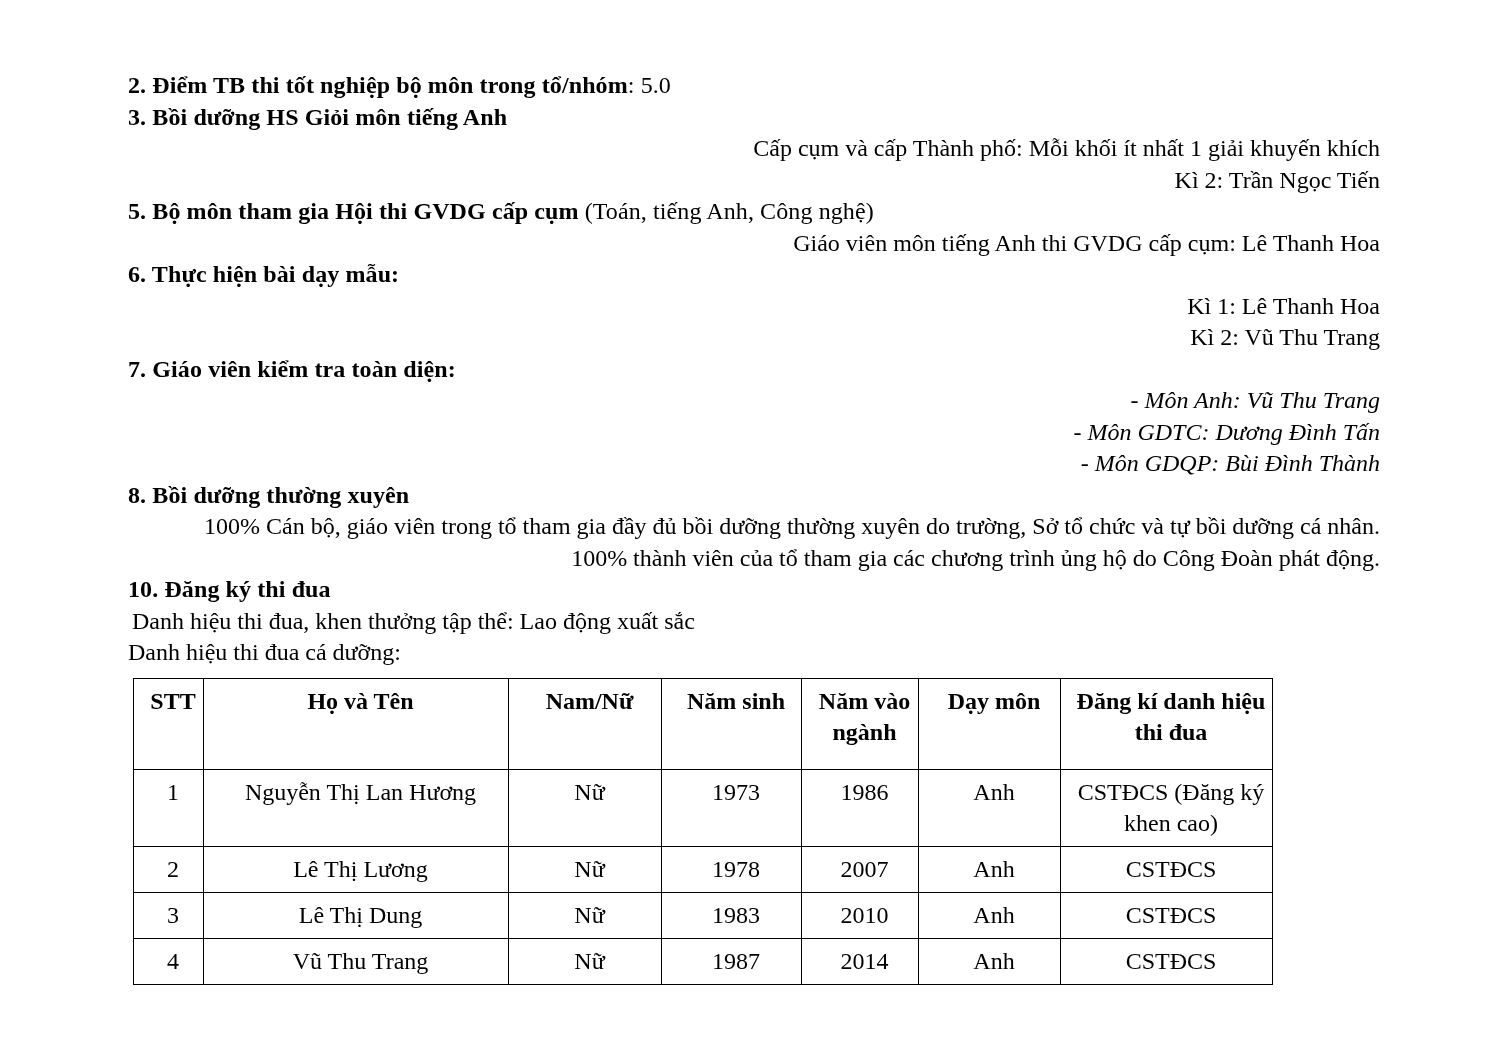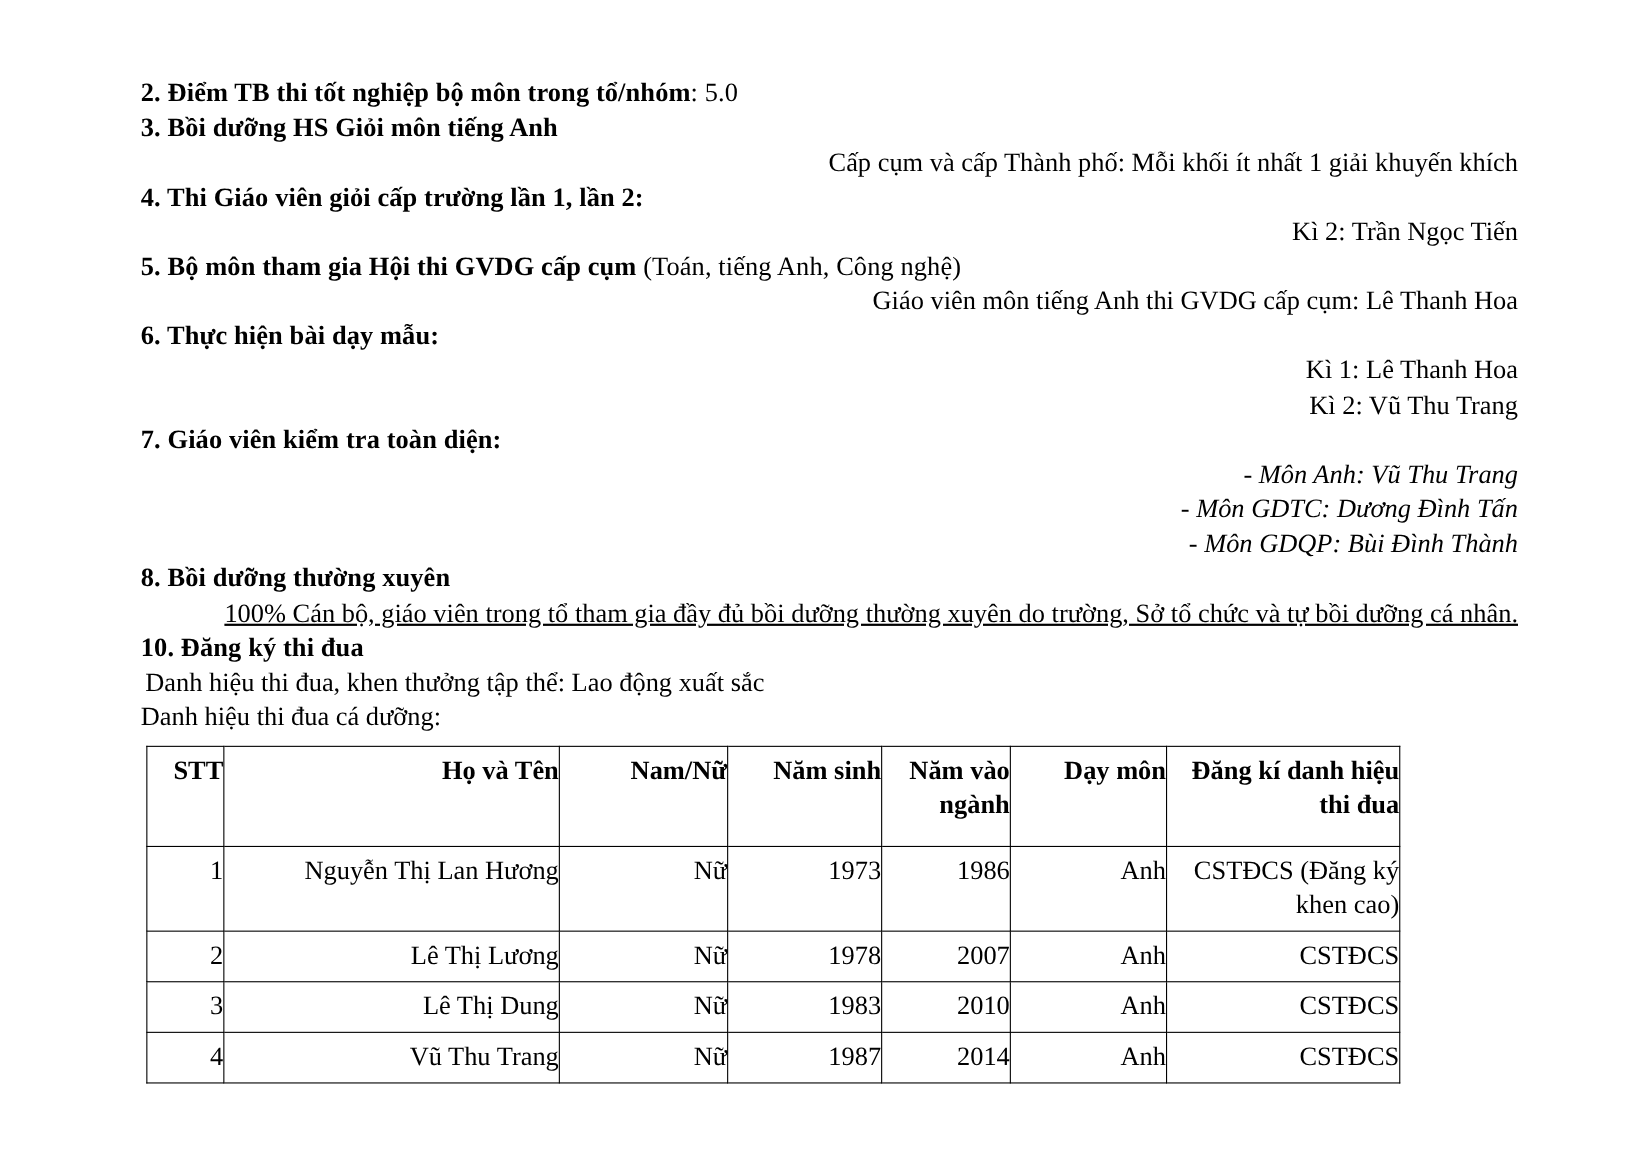--- a/index.html
+++ b/index.html
@@ -45,21 +45,20 @@
     font-weight: normal;
     padding-left: 62px;
     text-align: right;
   }
   .sub.dash {
     padding-left: 60px;
     font-style: italic;
   }
   .sub.para {
     padding-left: 62px;
-    text-decoration: underline;
   }
   .plain-bold {
     font-weight: normal;
   }
   .indent-1 { padding-left: 4px; }
 
   
   .table-wrap {
     padding-left: 133px;
     padding-top: 9px;
@@ -67,21 +66,21 @@
   table.reg {
     border-collapse: collapse;
     width: 1139px;
     table-layout: fixed;
     font-size: 24px;
   }
   table.reg td, table.reg th {
     border: 1.6px solid #000000;
     vertical-align: top;
     padding: 7px 0 7px 9px;
-    text-align: right;
+    text-align: center;
     line-height: 31px;
     font-weight: normal;
   }
   table.reg thead th {
     font-weight: bold;
     height: 76px;
   }
   table.reg tbody td {
     height: 26px;
   }
@@ -105,23 +104,20 @@
 
     <div class="line heading">
       <span>2. Điểm TB thi tốt nghiệp bộ môn trong tổ/nhóm</span><span class="tail">: 5.0</span>
     </div>
 
     <div class="line heading">
       <span>3. Bồi dưỡng HS Giỏi môn tiếng Anh</span>
     </div>
     <div class="line sub">Cấp cụm và cấp Thành phố: Mỗi khối ít nhất 1 giải khuyến khích</div>
 
-    <div class="line heading">
-      <span>4. Thi Giáo viên giỏi cấp trường lần 1, lần 2:</span>
-    </div>
     <div class="line sub">Kì 2: Trần Ngọc Tiến</div>
 
     <div class="line heading">
       <span>5. Bộ môn tham gia Hội thi GVDG cấp cụm</span><span class="tail"> (Toán, tiếng Anh, Công nghệ)</span>
     </div>
     <div class="line sub">Giáo viên môn tiếng Anh thi GVDG cấp cụm: Lê Thanh Hoa</div>
 
     <div class="line heading">
       <span>6. Thực hiện bài dạy mẫu:</span>
     </div>
@@ -133,20 +129,21 @@
     </div>
     <div class="line sub dash">- Môn Anh: Vũ Thu Trang</div>
     <div class="line sub dash">- Môn GDTC: Dương Đình Tấn</div>
     <div class="line sub dash">- Môn GDQP: Bùi Đình Thành</div>
 
     <div class="line heading">
       <span>8. Bồi dưỡng thường xuyên</span>
     </div>
     <div class="line sub para">100% Cán bộ, giáo viên trong tổ tham gia đầy đủ bồi dưỡng thường xuyên do trường, Sở tổ chức và tự bồi dưỡng cá nhân.</div>
 
+    <div class="line sub para">100% thành viên của tổ tham gia các chương trình ủng hộ do Công Đoàn phát động.</div>
 
     <div class="line heading">
       <span>10. Đăng ký thi đua</span>
     </div>
     <div class="line plain-bold indent-1">Danh hiệu thi đua, khen thưởng tập thể: Lao động xuất sắc</div>
     <div class="line plain-bold">Danh hiệu thi đua cá dưỡng:</div>
 
   </div>
 
   <div class="table-wrap">

